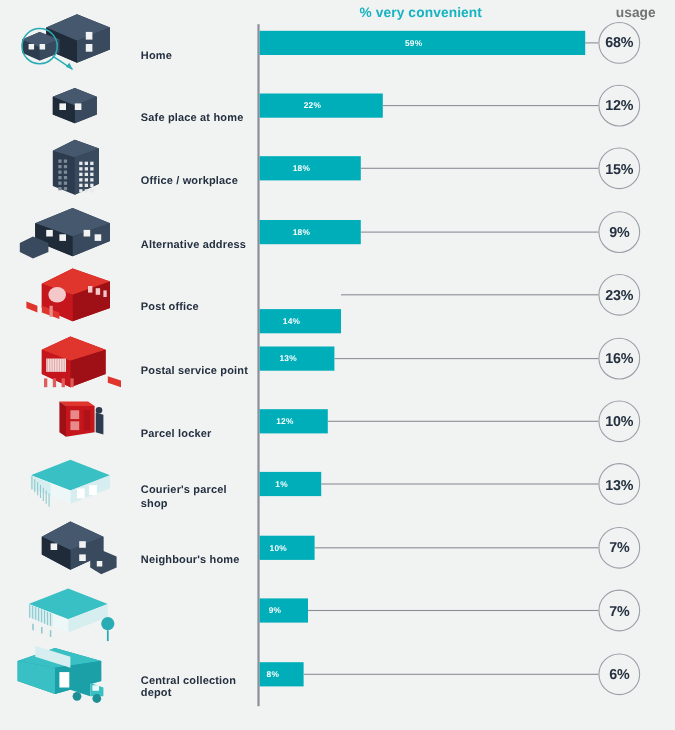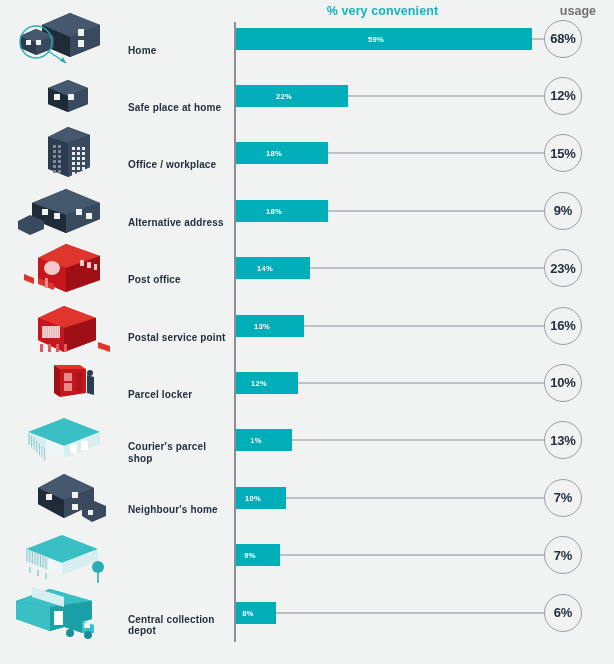--- a/index.html
+++ b/index.html
@@ -245,21 +245,21 @@
             <rect x="72" y="20" width="4" height="6" fill="#f4c8c8"></rect>
             <rect x="79" y="22" width="4" height="6" fill="#f4c8c8"></rect>
             <rect x="86" y="24" width="3" height="6" fill="#f4c8c8"></rect>
             <polygon points="30,38 46,44 46,50 30,44" fill="#e0352c"></polygon>
             <rect x="37" y="38" width="3" height="10" fill="#e88b8b"></rect>
             <polygon points="16,34 26,38 26,44 16,40" fill="#e0352c"></polygon>
           </svg>
         </div>
         <div class="row-label">Post office</div>
         <div class="bar-wrap" style="width: 74px;">
-          <div class="bar" style="width: 74px; background: rgb(0, 174, 186);">
+          <div class="bar" style="width: 74px; background: rgb(0, 174, 186); margin-top: 24px;">
             <div class="bar-val">14%</div>
           </div>
         </div>
         <div class="leader" style="left: 310px; width: 234px;"></div>
         <div class="circle">
           <span>23%</span>
         </div>
       </div>
       <div class="row" style="top: 297px;">
         <div class="icon-cell">

